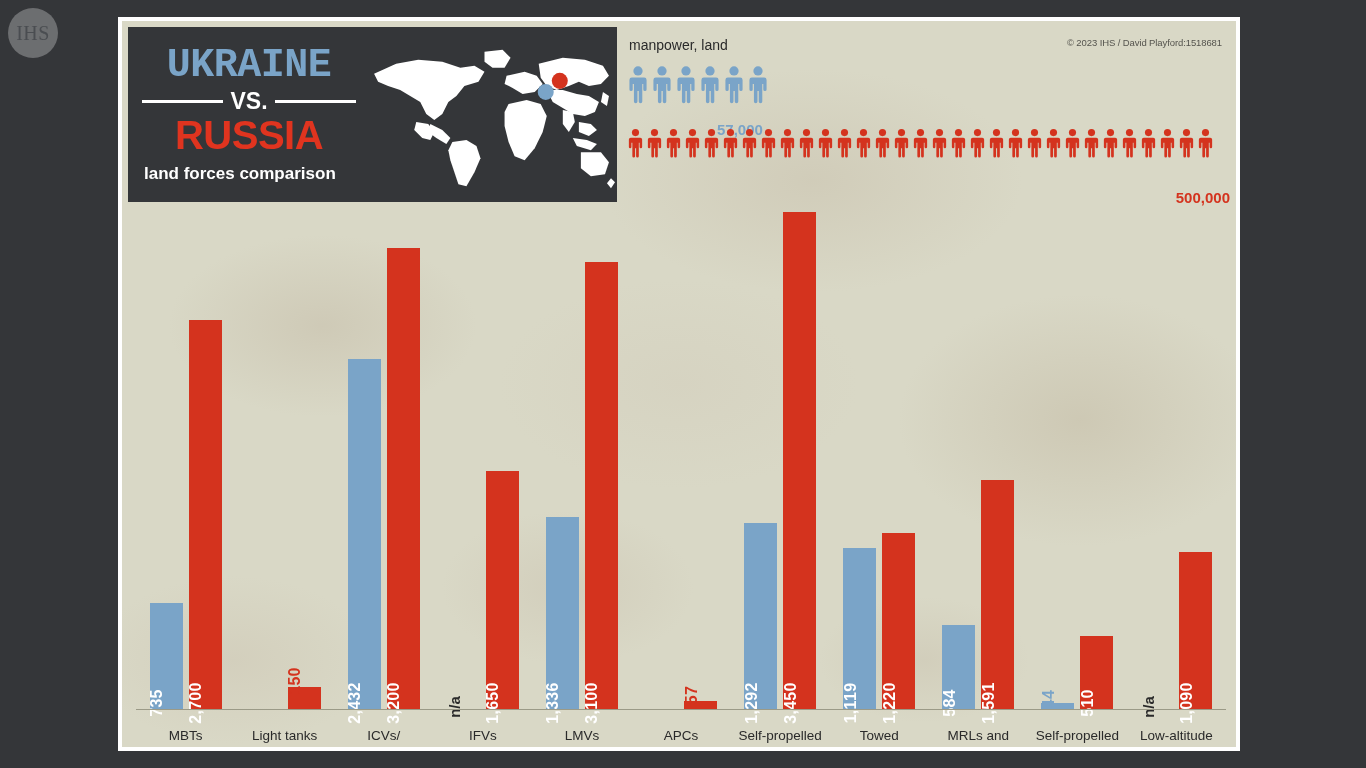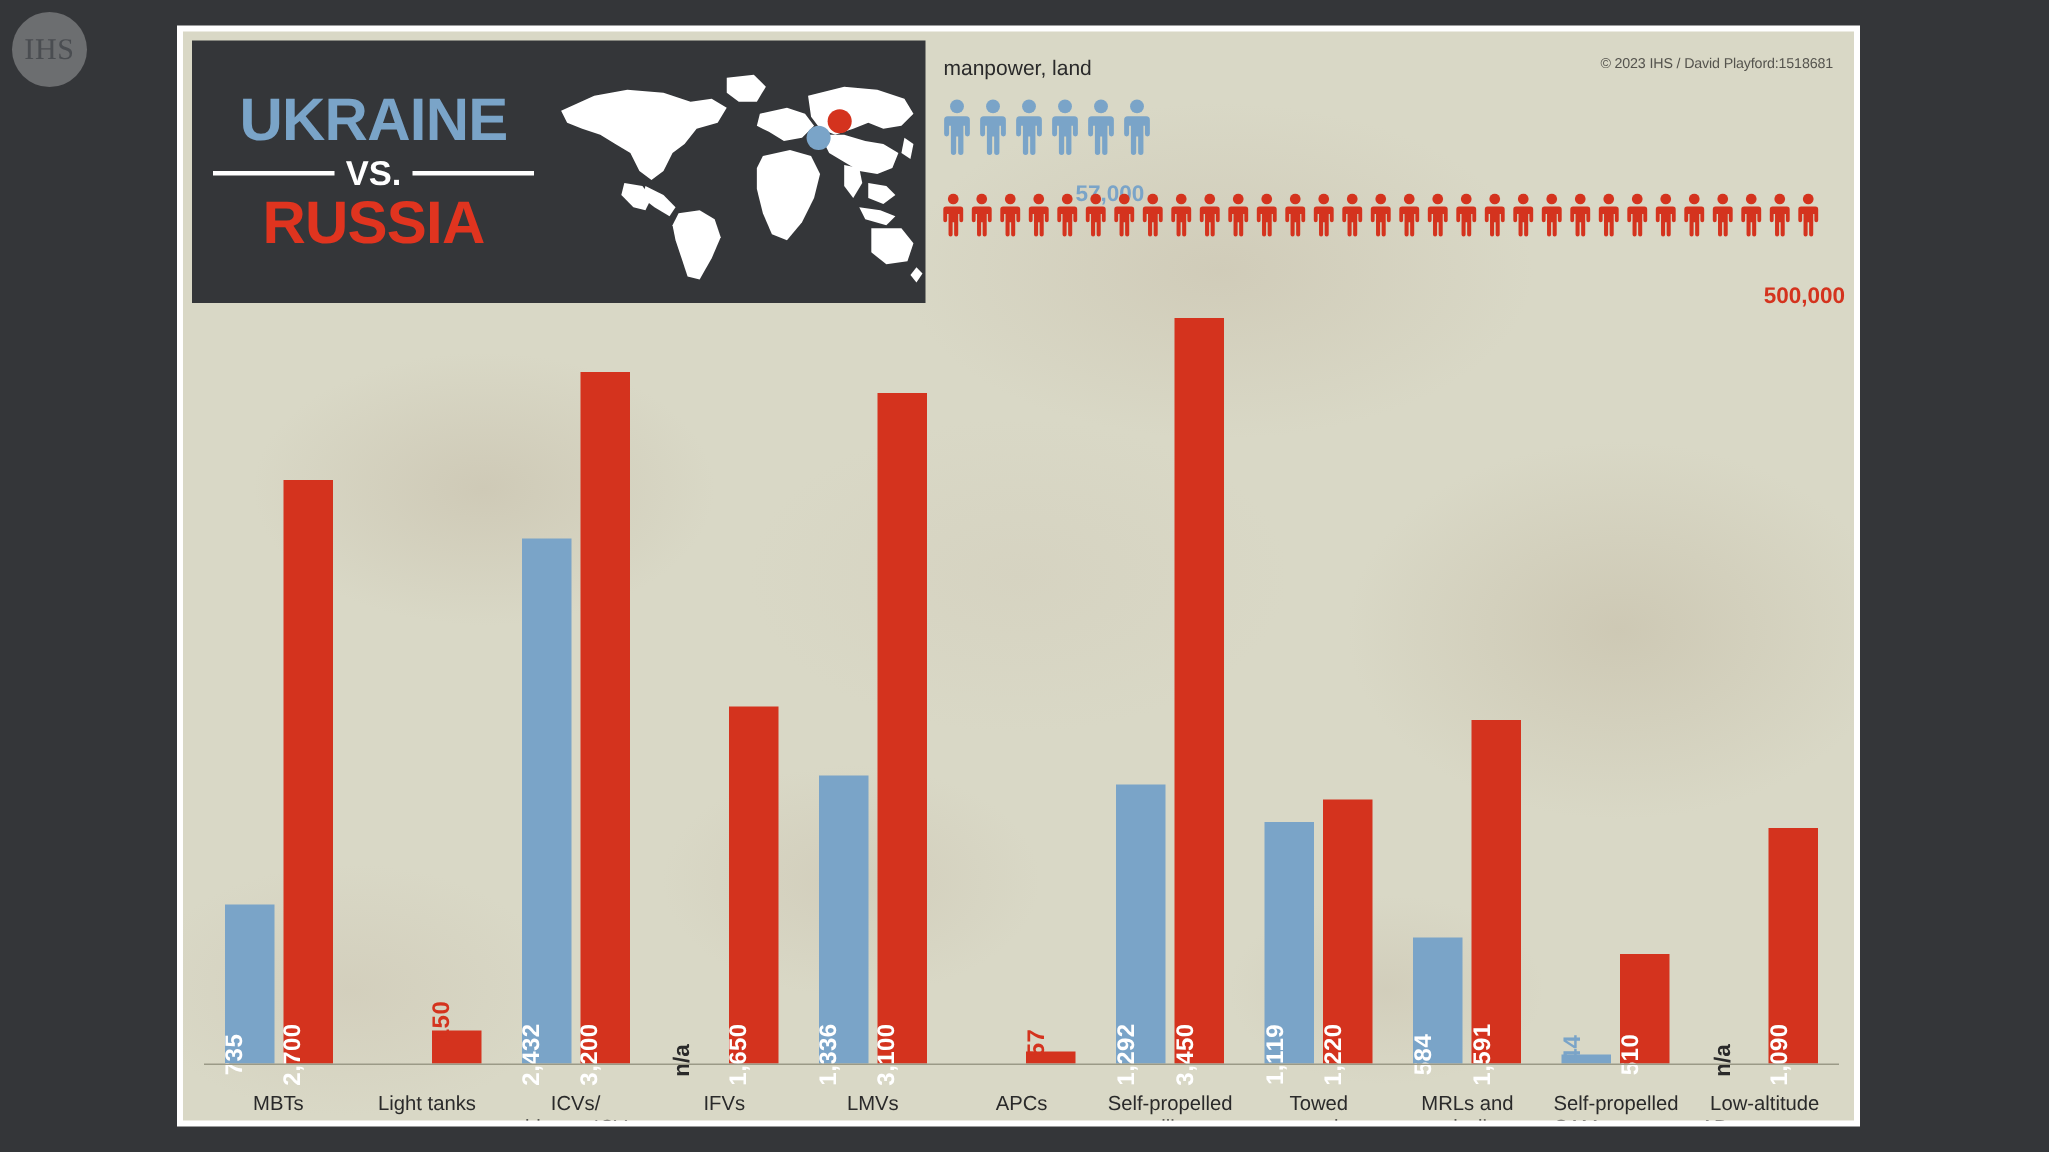--- a/index.html
+++ b/index.html
@@ -49,21 +49,21 @@
     position:absolute; left:6px; top:6px; width:489px; height:175px;
     background:#343639; z-index:4;
     display:flex; align-items:center;
   }
   #title-text-block{
     width:228px; padding-left:14px; text-align:center;
   }
   #title-ukraine{
     font-size:40px; font-weight:bold; color:#7aa4c8;
     letter-spacing:-0.5px; line-height:1.0;
-    font-family:Liberation Sans, sans-serif;
+    font-family:Liberation Mono, monospace;
   }
   #vs-row{
     display:flex; align-items:center; justify-content:center;
     margin:4px 0 2px 0;
   }
   #vs-row .rule{ flex:1; height:3px; background:#ffffff; }
   #title-vs{
     font-size:23px; font-weight:bold; color:#ffffff;
     padding:0 7px; line-height:1;
   }
@@ -172,20 +172,21 @@
 
     <div id="title-panel">
       <div id="title-text-block">
         <div id="title-ukraine">UKRAINE</div>
         <div id="vs-row">
           <span class="rule"></span>
           <span id="title-vs">VS.</span>
           <span class="rule"></span>
         </div>
         <div id="title-russia">RUSSIA</div>
+        <div id="title-subtitle">land forces comparison</div>
       </div>
       <div id="title-map">
         <svg viewBox="0 0 260 150" width="100%" height="100%" aria-hidden="true">
           <g fill="#ffffff">
 
             <path d="M18 34 L40 24 L62 20 L86 22 L104 28 L118 26 L128 32 L122 42 L108 46 L100 56 L92 62 L86 74 L78 80 L70 74 L64 62 L54 56 L44 50 L32 46 L22 42 Z"></path>
             <path d="M60 82 L72 84 L78 92 L74 100 L66 98 L58 90 Z"></path>
 
             <path d="M74 84 L86 90 L94 98 L90 104 L80 98 L72 92 Z"></path>
 

